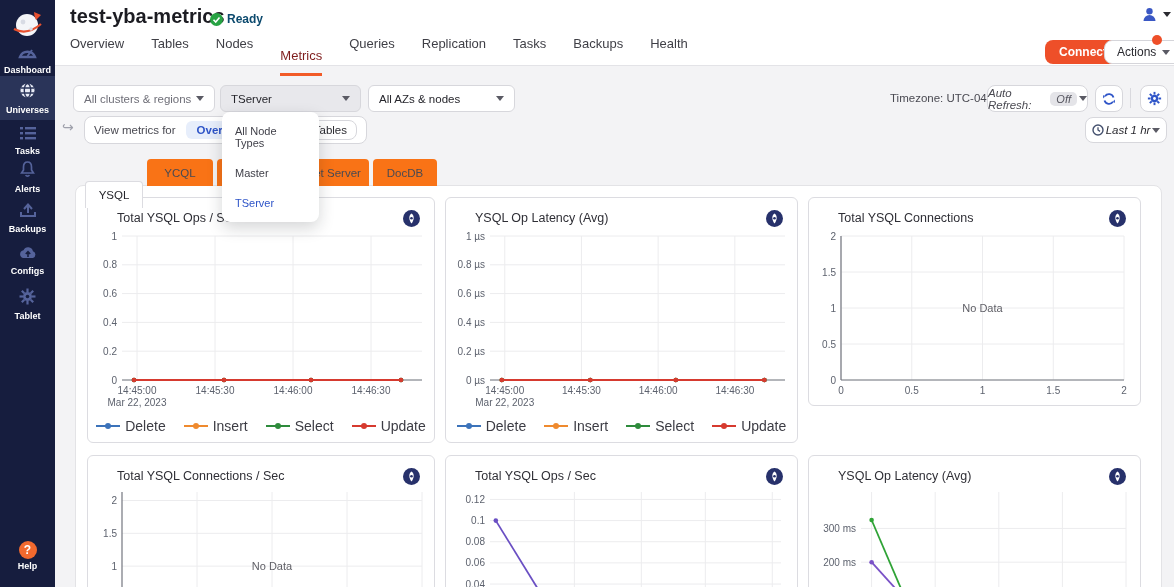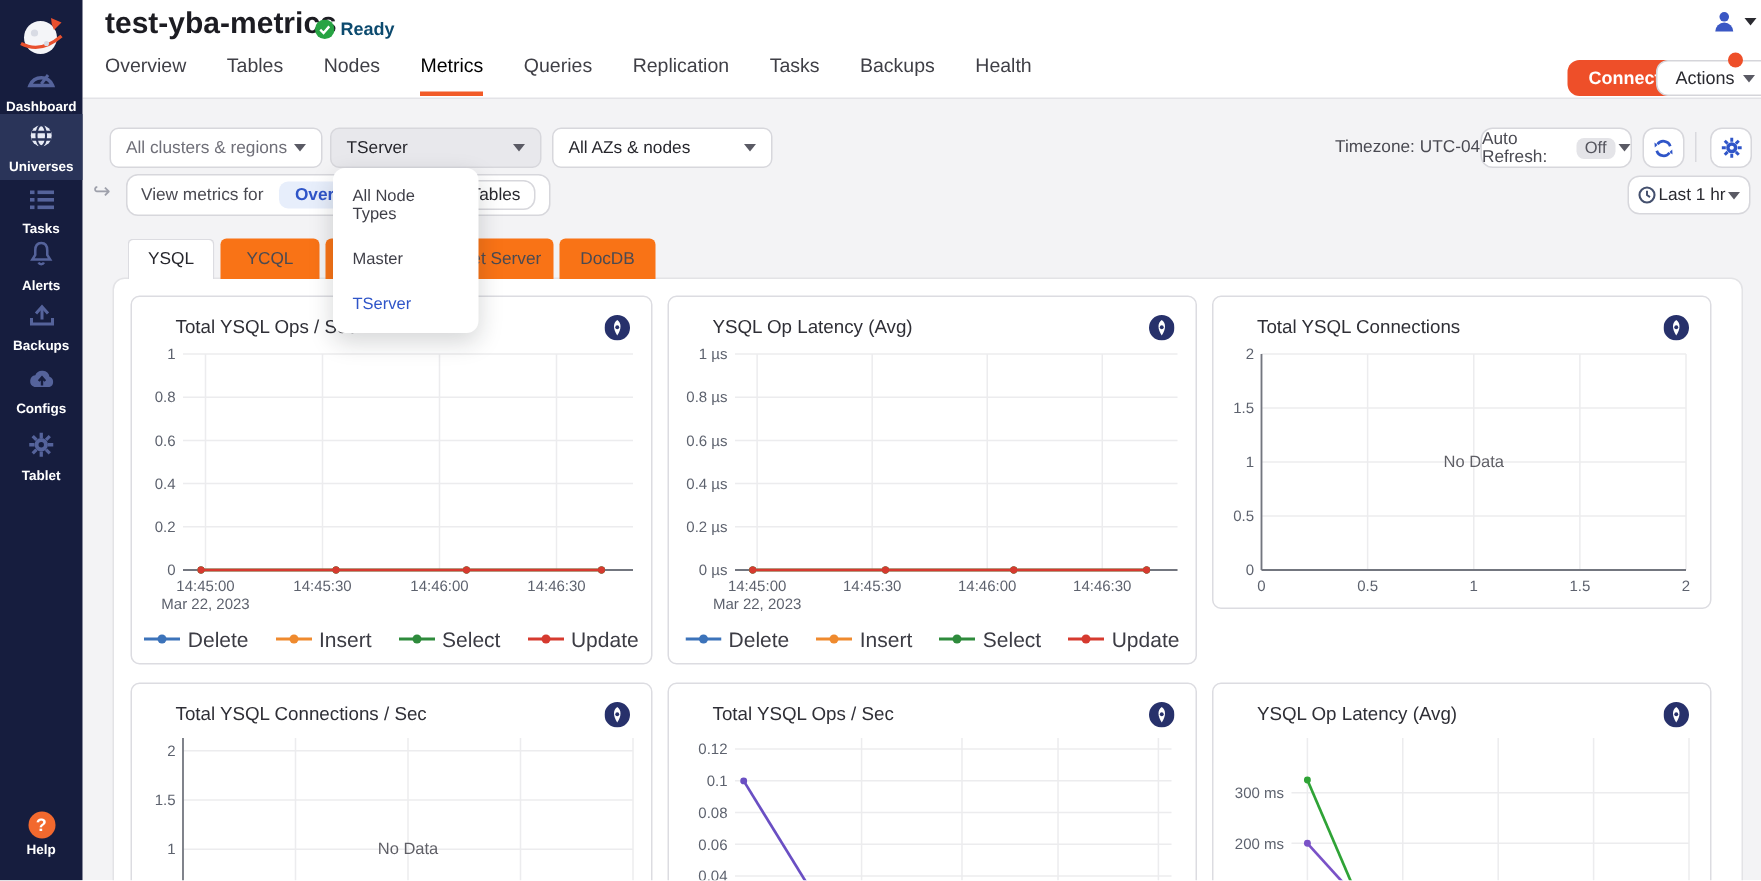--- a/index.html
+++ b/index.html
@@ -14,21 +14,21 @@
 
   
   .uni-title { position:absolute; left:70px; top:5px; font-size:20px; font-weight:bold; color:#1c1c22; }
   .ready { position:absolute; left:210px; top:12px; display:flex; align-items:center; gap:4px;
            color:#0c4a6e; font-size:12px; font-weight:bold; }
   .user-box { position:absolute; left:1142px; top:7px; display:flex; align-items:center; gap:6px; cursor:pointer; }
 
   
   .nav { position:absolute; left:70px; top:36px; display:flex; gap:27px; z-index:5; }
   .nav-tab { font-size:13px; color:#3f3f46; padding-bottom:10px; border-bottom:3px solid transparent; cursor:pointer; }
-  .nav-tab.active { border-bottom-color:#f25b28; color:#000000; }
+  .nav-tab.active { border-bottom-color:#f25b28; color:#7f1d1d;margin-top:12px; }
   .nav-border { position:absolute; left:55px; top:65px; width:1119px; height:1px; background:#e3e3e7; }
   .btn-connect { position:absolute; left:1045px; top:40px; height:24px; padding:0 14px; background:#ee4f29; color:#fff;
                  font-size:12px; font-weight:bold; border:none; border-radius:8px; cursor:pointer; }
   .btn-actions { position:absolute; left:1104px; top:40px; height:24px; padding:0 12px; background:#fff; color:#2a2a30;
                  font-size:12px; border:1px solid #d5d5da; border-radius:8px; cursor:pointer;
                  display:flex; align-items:center; gap:6px; }
   .red-dot { position:absolute; left:1152px; top:35px; width:10px; height:10px; border-radius:50%; background:#ee4f29; z-index:6; }
 
   
   .content-bg { position:absolute; left:55px; top:66px; width:1119px; height:521px; background:#f3f3f5; }
@@ -36,21 +36,21 @@
   .sel { position:absolute; top:85px; height:27px; background:#fff; border:1px solid #d7d7dc; border-radius:6px;
          display:flex; align-items:center; padding:0 10px; font-size:11.5px; color:#6f6f78; cursor:pointer; }
   .sel .grow { flex:1; }
   .caret { width:0; height:0; border-left:4px solid transparent; border-right:4px solid transparent;
            border-top:5px solid #5a5a64; display:inline-block; }
   .sel.active { background:#e8e8ec; color:#26262c; }
   .sel.dark { color:#26262c; }
 
   .tz { position:absolute; left:890px; top:92px; font-size:11.5px; color:#4a4a52; }
   .btn-lite { position:absolute; background:#fff; border:1px solid #d7d7dc; border-radius:8px; display:flex;
-              align-items:center; justify-content:center; gap:2px; font-size:11.5px; color:#4a4a52; cursor:pointer; }
+              align-items:center; justify-content:center; gap:2px; font-size:11.5px; color:#4a4a52; cursor:pointer;font-style:italic; }
   .pill-off { background:#e4e4e8; border-radius:5px; padding:1px 6px; font-size:11px; color:#55555e; }
   .vdiv { position:absolute; left:1130px; top:88px; width:1px; height:20px; background:#d9d9de; }
 
   .hook-arrow { position:absolute; left:62px; top:119px; font-size:14px; color:#9ea0ab; }
   .view-group { position:absolute; left:84px; top:116px; width:283px; height:28px; background:#fff; border:1px solid #d7d7dc;
                 border-radius:8px; display:flex; align-items:center; padding:0 9px; gap:10px; font-size:11.5px; color:#4a4a52; }
   .pill-overall { background:#e7eefb; color:#2f55c8; font-weight:bold; border-radius:6px; padding:3px 11px; cursor:pointer; }
   .pill-outlier { margin-left:auto; background:#fff; border:1px solid #d7d7dc; border-radius:8px; padding:3px 9px;
                   color:#2a2a30; cursor:pointer; white-space:nowrap; }
 
@@ -272,21 +272,21 @@
   <div class="btn-lite" style="left:1085px;top:117px;width:82px;height:26px;color:#2a2a30;">
     <svg width="12" height="12" viewBox="0 0 12 12">
       <circle cx="6" cy="6" r="5" fill="none" stroke="#44506e" stroke-width="1.4"></circle>
       <path d="M6 3.2 V6 L8 7.4" fill="none" stroke="#44506e" stroke-width="1.3"></path>
     </svg>
     <span>Last 1 hr</span>
     <span class="caret"></span>
   </div>
 
   <div class="panel"></div>
-  <div class="mtab active" style="left:85px;width:58px;">YSQL</div>
+  <div class="mtab active" style="left:85px;width:58px;margin-top:22px;">YSQL</div>
   <div class="mtab" style="left:147px;width:66px;">YCQL</div>
   <div class="mtab" style="left:217px;width:64px;"></div>
   <div class="mtab" style="left:285px;width:84px;">Tablet Server</div>
   <div class="mtab" style="left:373px;width:64px;">DocDB</div>
 
   <div id="cards">
       <div class="card" style="left: 87px; top: 197px; width: 348px; height: 246px;">
         <div class="card-head">
        <span class="card-title">Total YSQL Ops / Sec</span>
           <svg class="yb-badge" viewBox="0 0 17 17">

